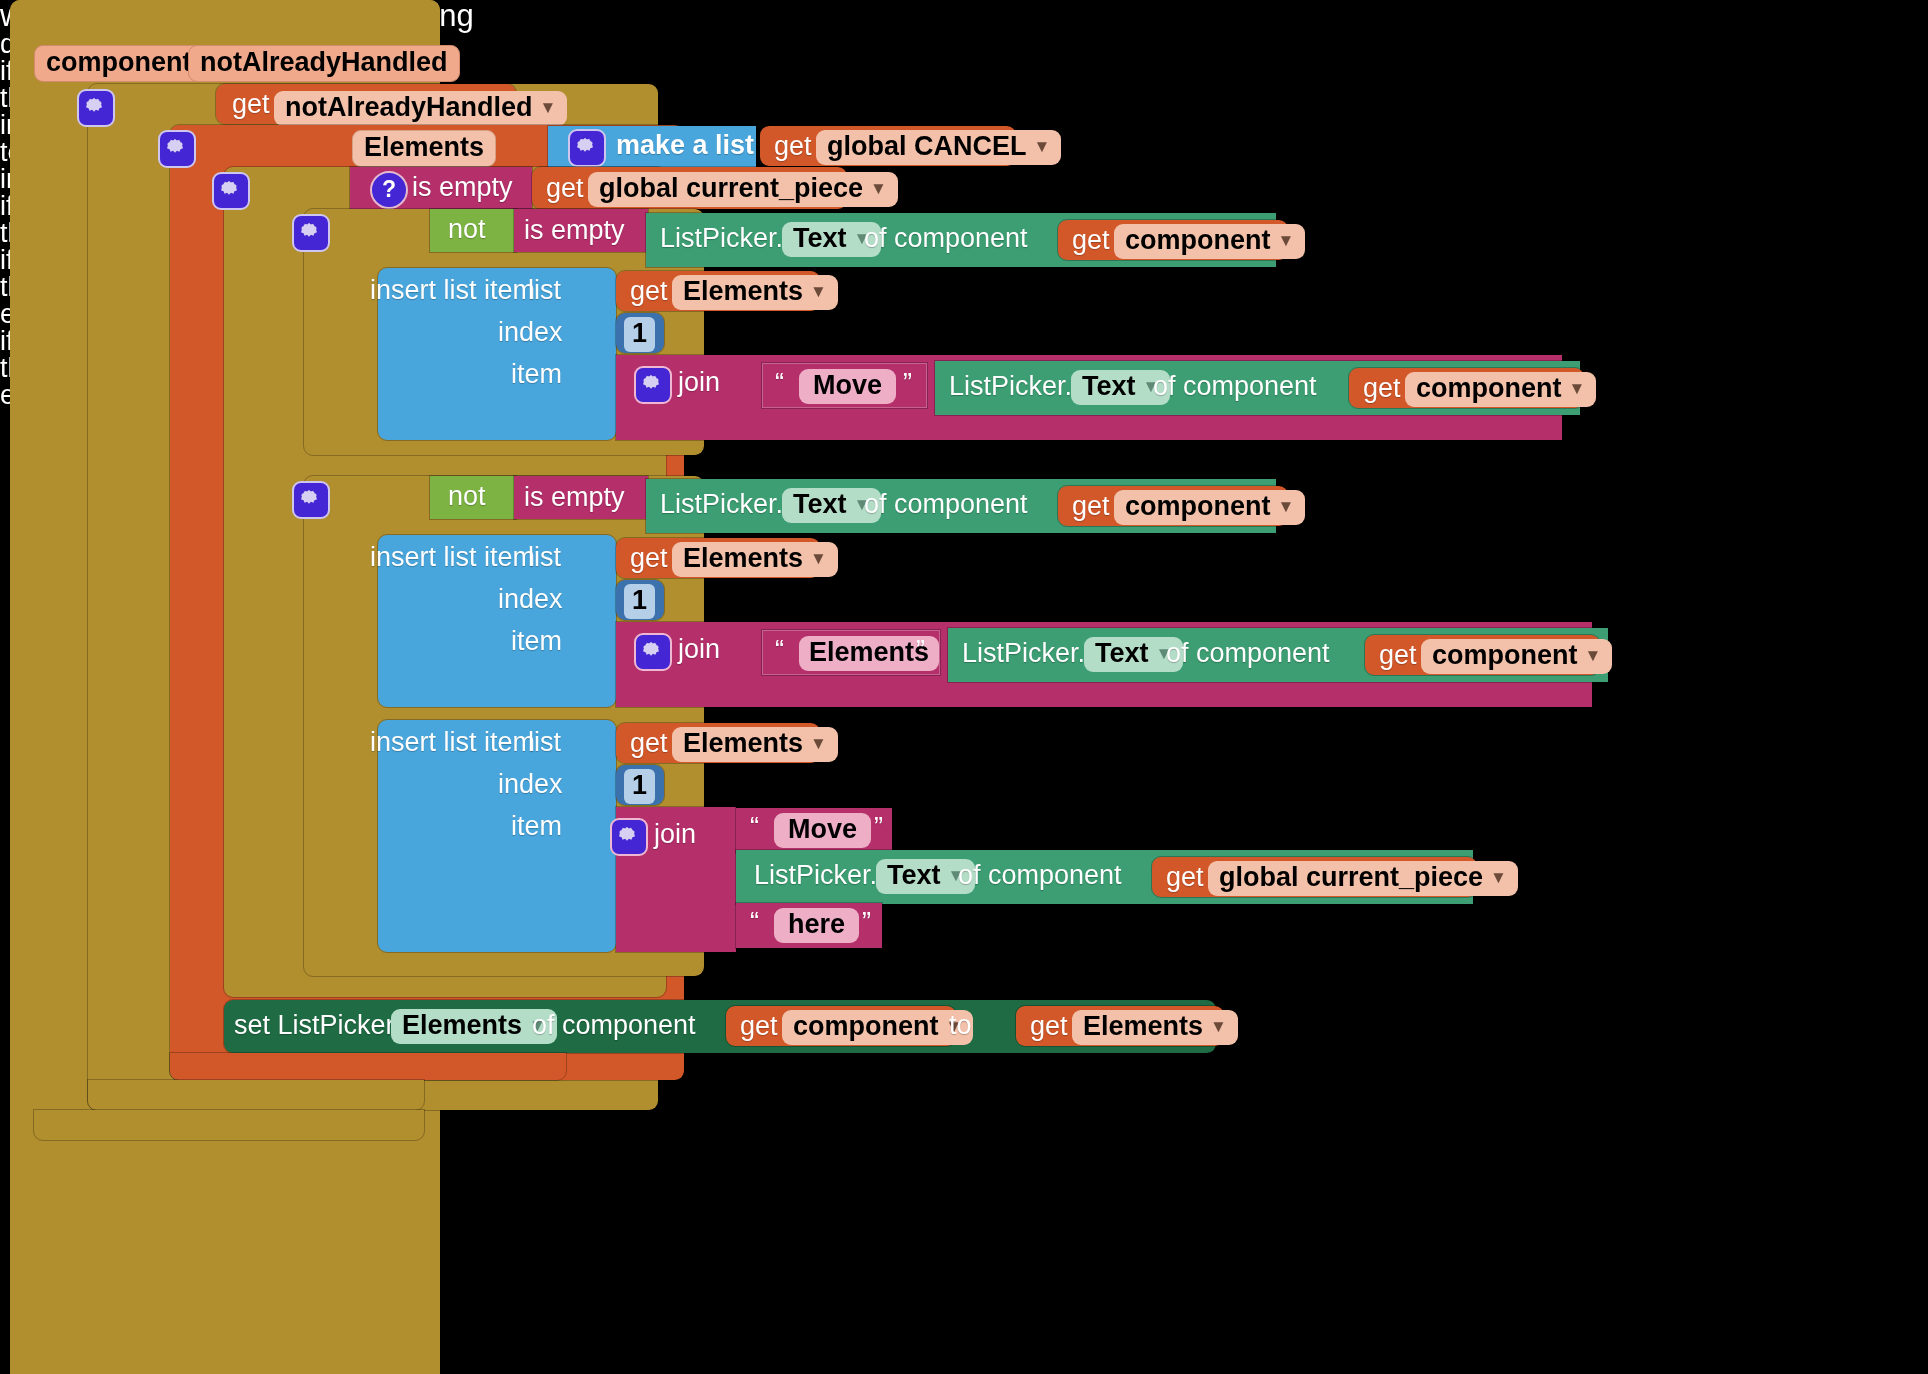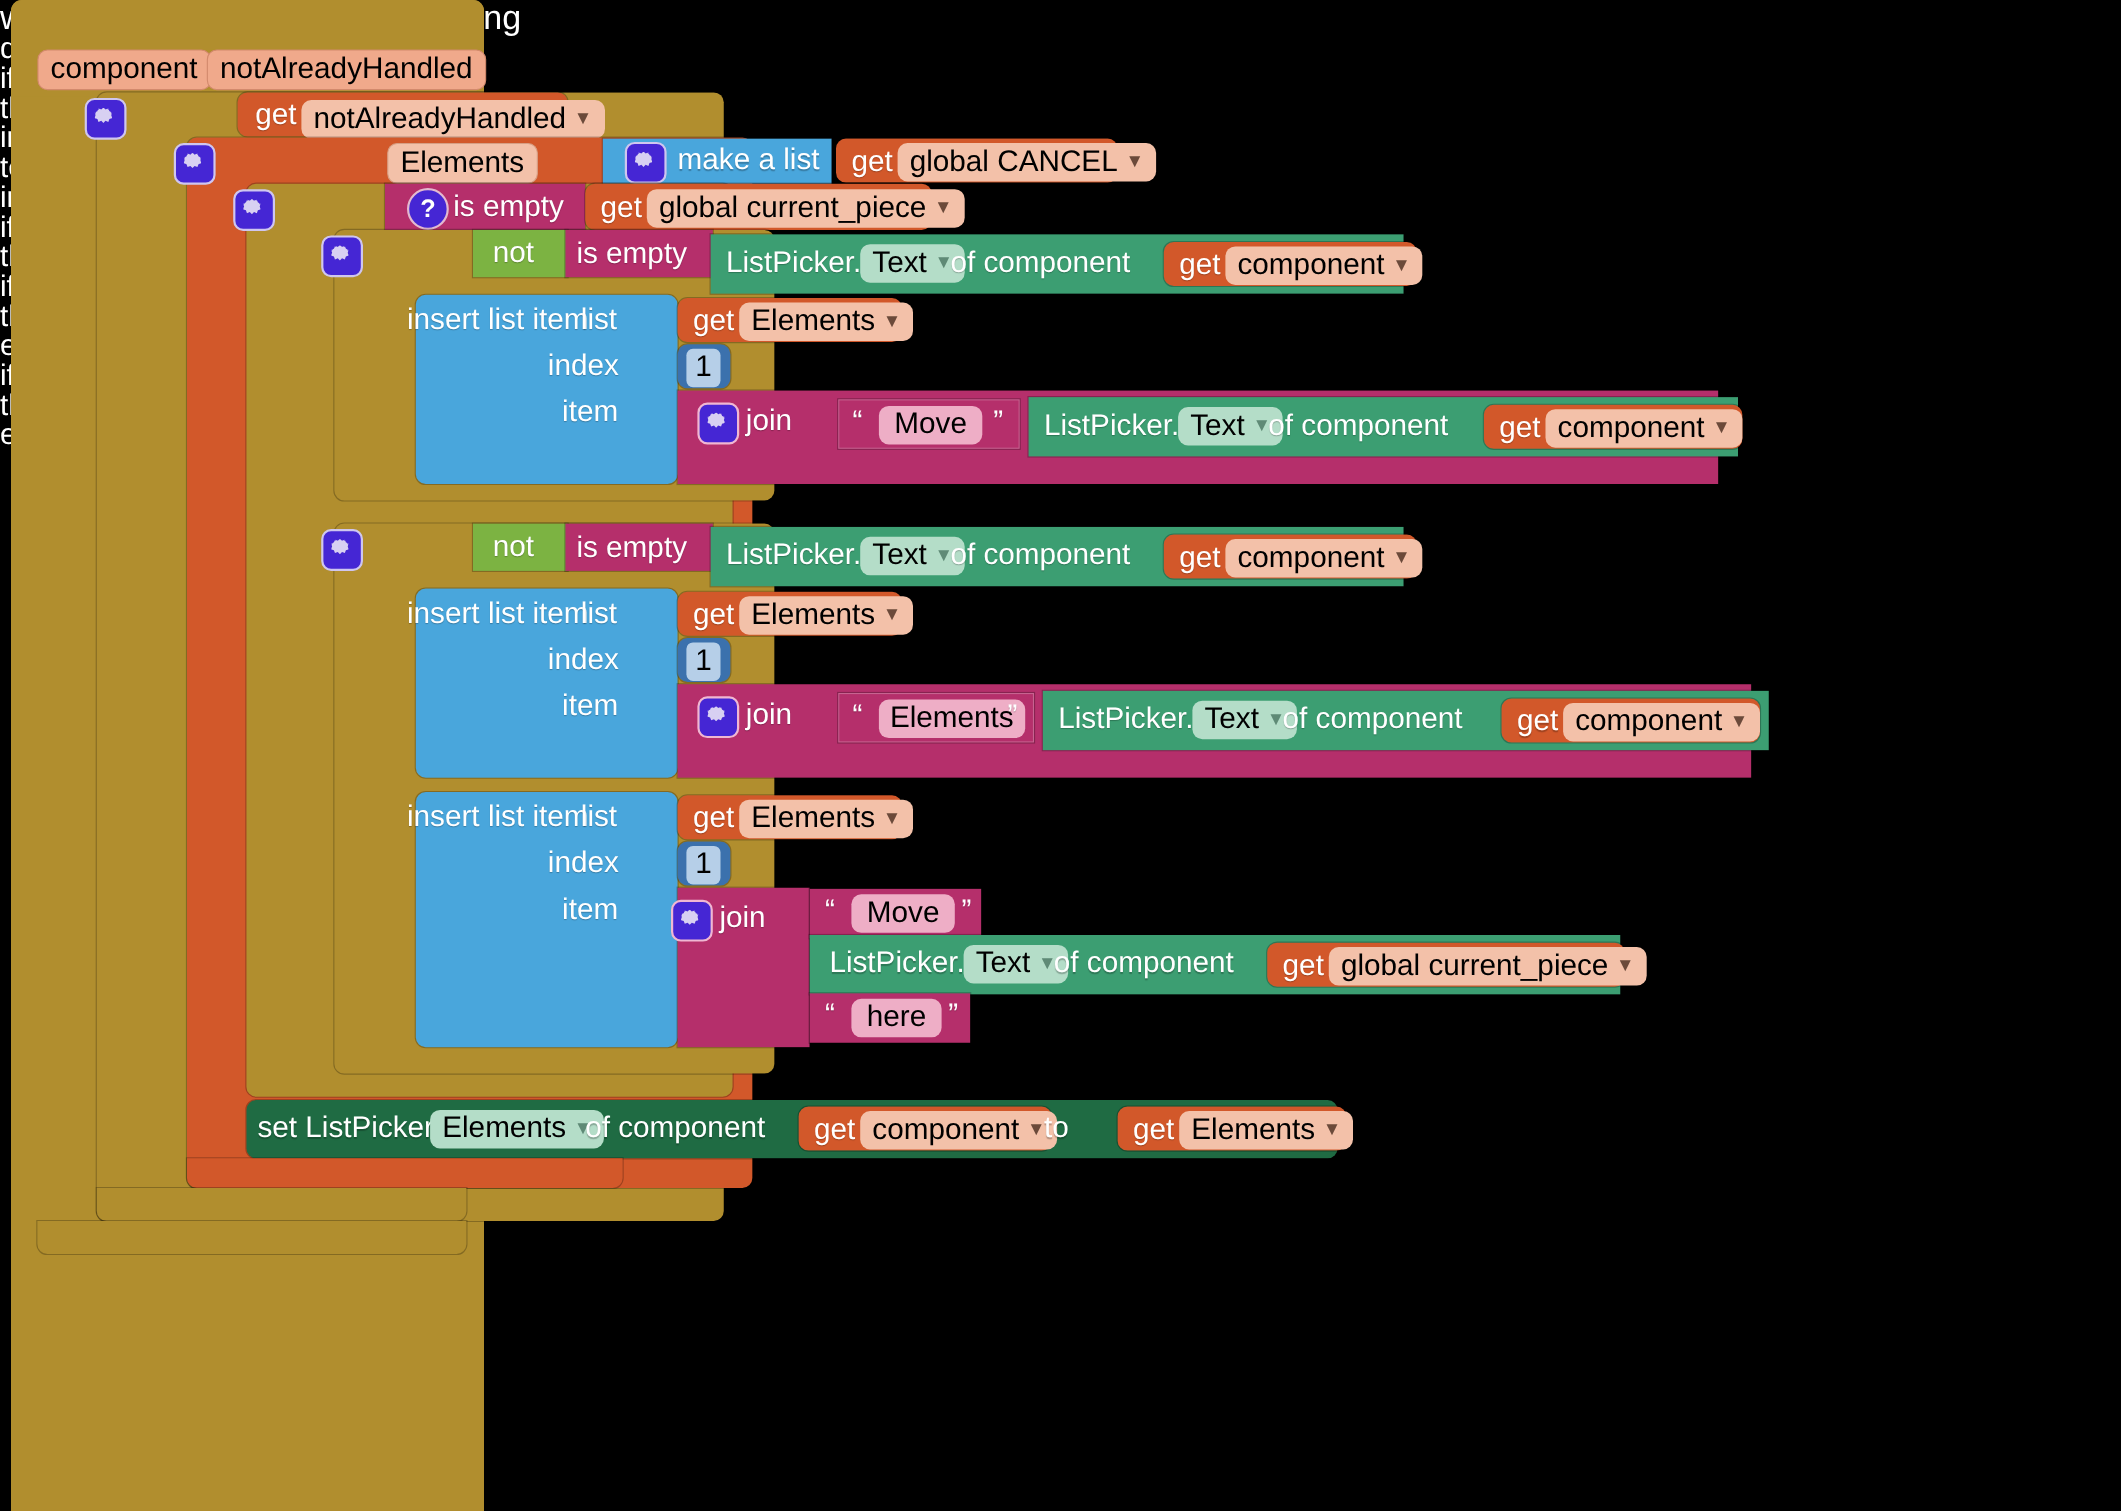--- a/index.html
+++ b/index.html
@@ -6,21 +6,21 @@
   body{width:1928px;height:1374px;overflow:hidden;
        font-family:"Liberation Sans","DejaVu Sans",sans-serif;}
 
   
   .blk{position:absolute;box-sizing:border-box;}
   .lbl{color:#fff;font-size:27px;line-height:1;white-space:nowrap;
        text-shadow:0 1px 1px rgba(0,0,0,.25);}
 
   
   .pill{display:inline-block;border-radius:9px;padding:3px 11px 5px 11px;
-        font-size:27px;color:#000;white-space:nowrap;line-height:1;}
+        font-size:27px;color:#000;white-space:nowrap;line-height:1;font-weight:bold;}
   .pill.var{background:#f3c1a9;}        
   .pill.green{background:#b4ddc8;}      
   .pill.txt{background:#eeaec6;}        
   .pill.num{background:#b6cfe8;border-radius:6px;}
   .caret{font-size:17px;color:#6b4a3a;margin-left:7px;position:relative;top:-3px;}
   .caret.g{color:#5f8a76;}
 
   
   .gear{display:inline-block;width:34px;height:34px;border-radius:9px;
         background:#4526d4;border:2px solid #cfc6ef;position:relative;
@@ -87,21 +87,21 @@
 
 <div class="blk" style="left:158px;top:130px;">
   <span class="gear"></span>
 </div>
 <div class="lbl" style="left:200px;top:132px;">initialize local</div>
 <span class="pill var" style="position:absolute;left:352px;top:130px;background:#f3c1a9;border:1px solid #d79f84;">
   <span>Elements</span>
 </span>
 <div class="lbl" style="left:474px;top:132px;">to</div>
 
-<div class="blk c-list out" style="left:524px;top:126px;width:208px;height:41px;">
+<div class="blk c-list out" style="left:524px;top:126px;width:208px;height:41px;font-weight:bold;">
   <span class="gear" style="position:absolute;left:20px;top:3px;"></span>
   <span class="lbl" style="position:absolute;left:68px;top:6px;">make a list</span>
 </div>
 
 <div class="blk c-var ro out" style="left:736px;top:126px;width:256px;height:40px;">
   <span class="lbl" style="position:absolute;left:14px;top:7px;">get</span>
   <span class="pill var" style="position:absolute;left:56px;top:4px;">
     <span>global CANCEL</span><span class="caret">▼</span>
   </span>
 </div>

